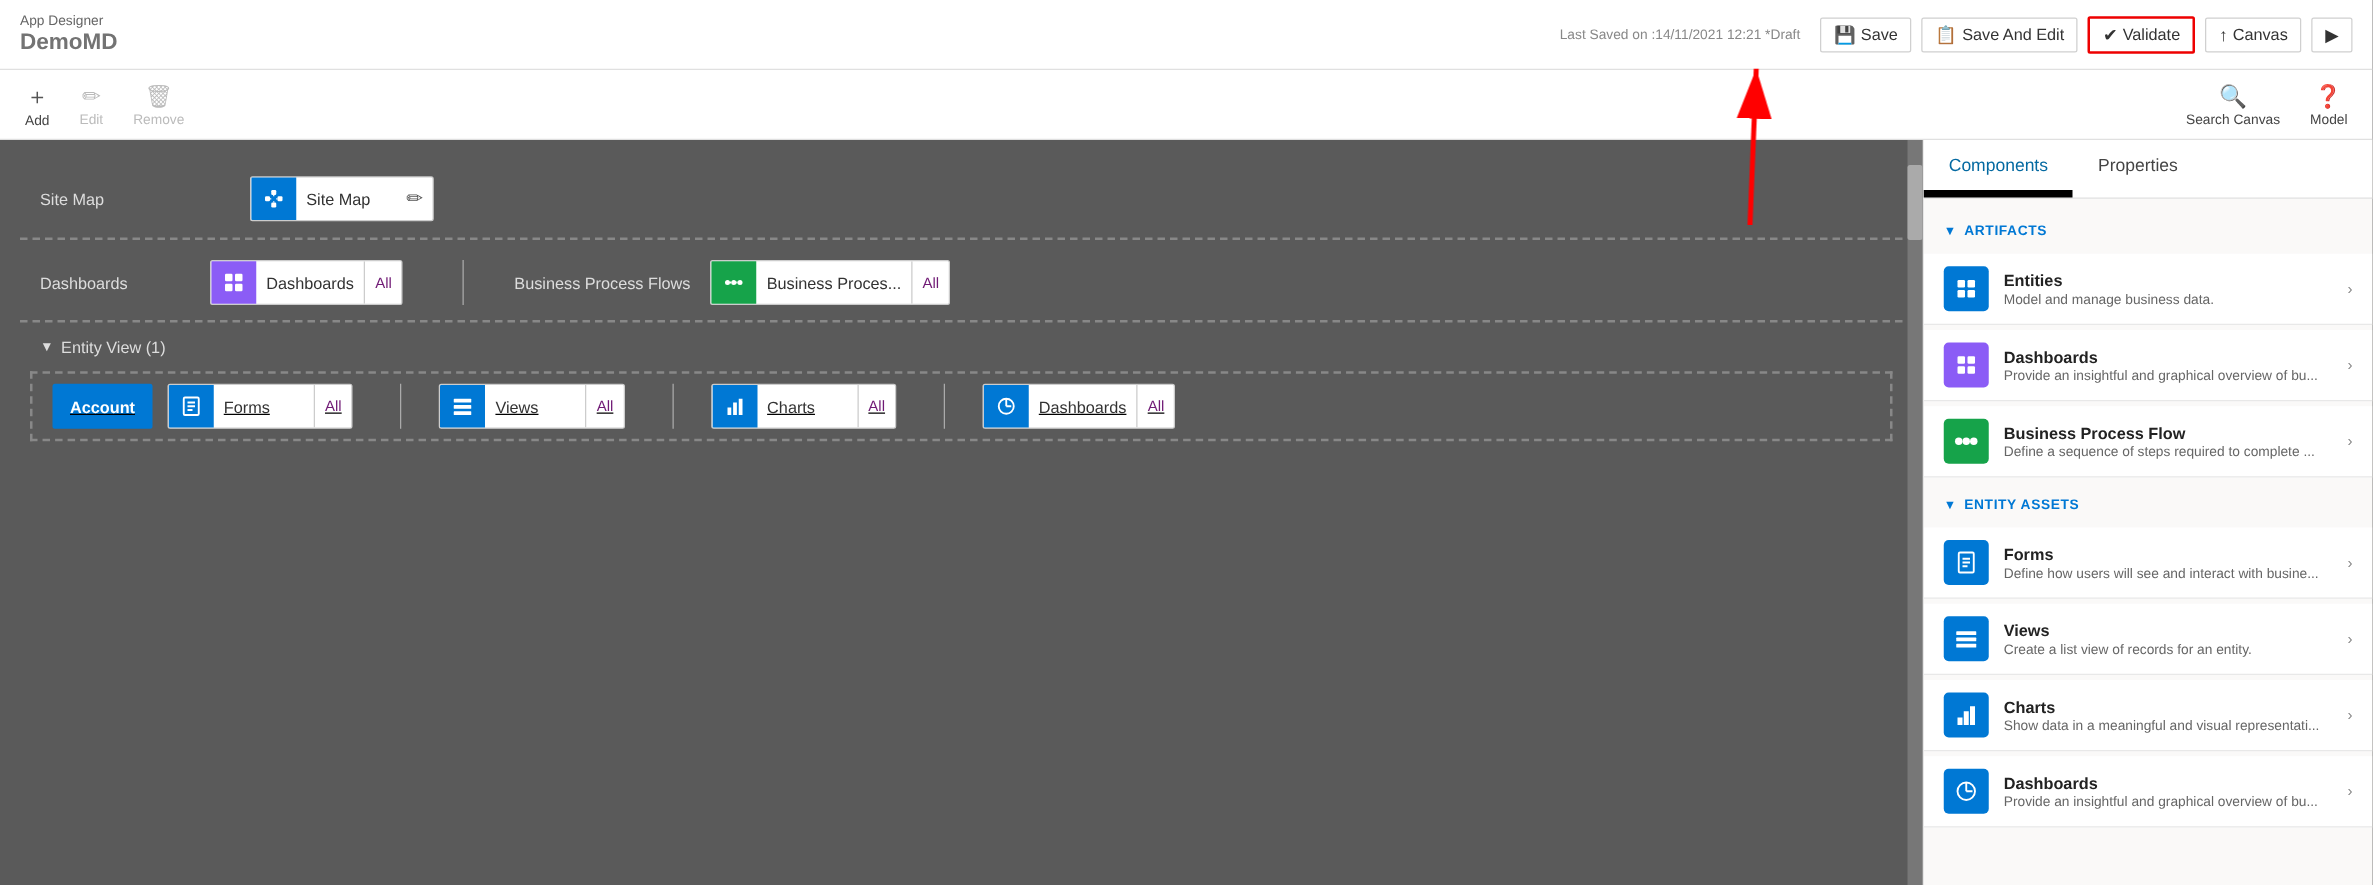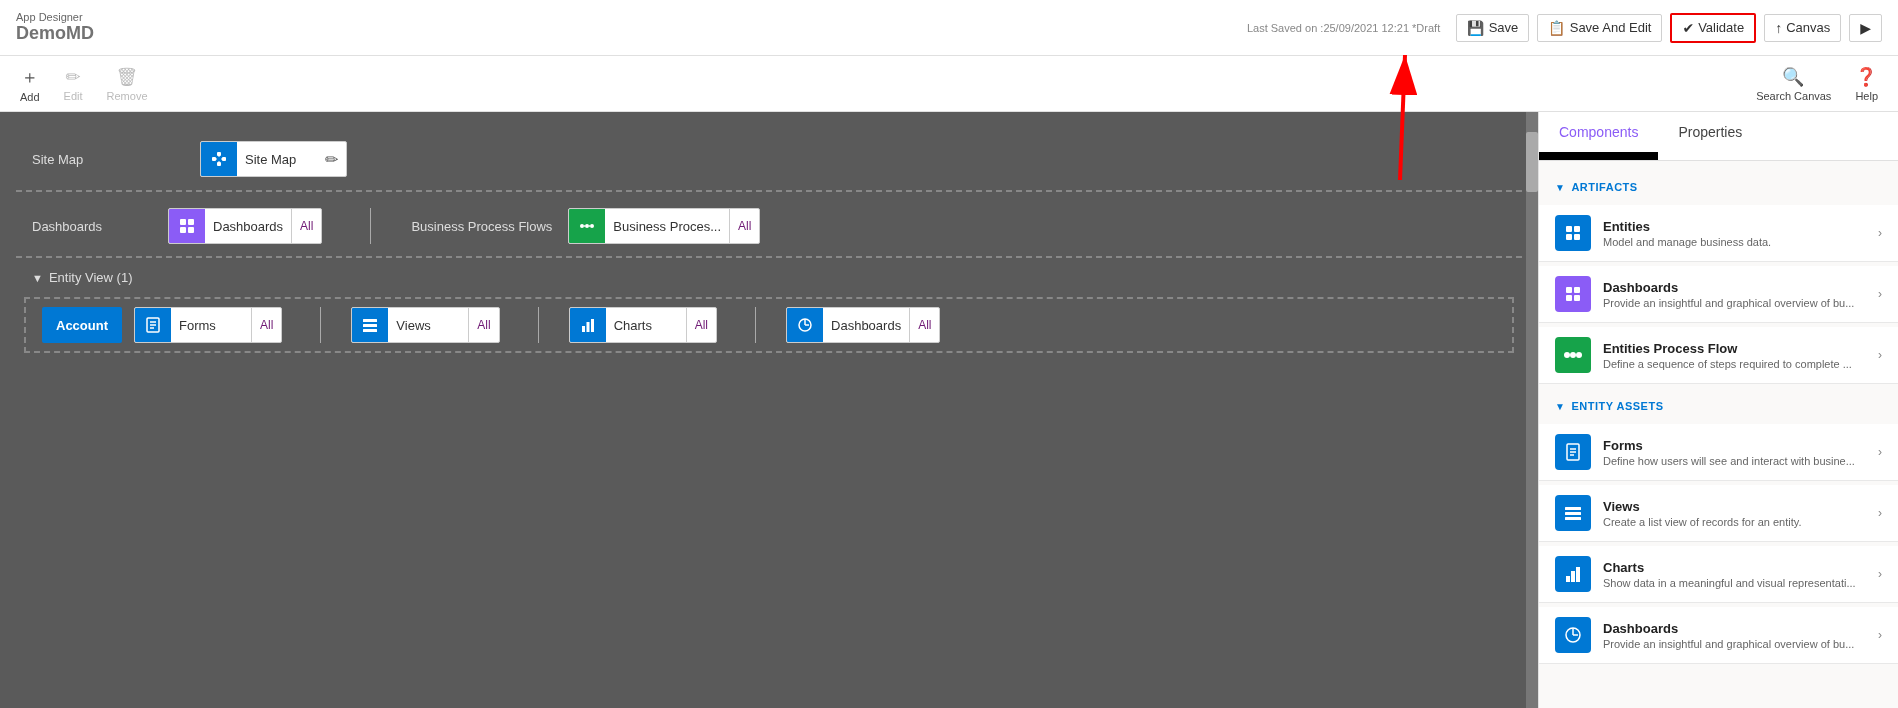--- a/index.html
+++ b/index.html
@@ -198,22 +198,22 @@
       background: #fff;
     }
     .right-panel-tab {
       padding: 12px 20px;
       font-size: 14px;
       cursor: pointer;
       color: #444;
       border-bottom: 2px solid transparent;
     }
     .right-panel-tab.active {
-      color: #8b5cf6;
-      border-bottom: 8px solid #000000;
+      color: #0369a1;
+      border-bottom: 6px solid #000000;
     }
 
     .right-panel-body {
       flex: 1;
       overflow-y: auto;
       padding: 12px 0;
     }
 
     
     .rp-section-header {
@@ -267,21 +267,21 @@
   </style>
 </head>
 <body>
 
 <div class="top-bar">
   <div class="top-bar-left">
     <span class="app-designer-label">App Designer</span>
     <span class="app-name">DemoMD</span>
   </div>
   <div class="top-bar-right">
-    <span class="last-saved">Last Saved on :25/09/2021 12:21 *Draft</span>
+    <span class="last-saved">Last Saved on :14/11/2021 12:21 *Draft</span>
     <button class="tb-btn">
       <span class="icon-glyph">💾</span>
       <span>Save</span>
     </button>
     <button class="tb-btn">
       <span class="icon-glyph">📋</span>
       <span>Save And Edit</span>
     </button>
     <button class="tb-btn validate-btn">
       <span class="icon-glyph">✔</span>
@@ -311,21 +311,21 @@
     <span>Remove</span>
   </div>
   <div class="toolbar-spacer"></div>
   <div class="toolbar-right">
     <div class="toolbar-right-item">
       <span class="t-icon">🔍</span>
       <span>Search Canvas</span>
     </div>
     <div class="toolbar-right-item">
       <span class="t-icon">❓</span>
-      <span>Help</span>
+      <span>Model</span>
     </div>
   </div>
 </div>
 
 <div class="main-layout">
 
   <div class="canvas">
     <div class="canvas-scroll">
 
       <div class="canvas-row" style="border-bottom:2px dashed #888; margin-bottom:4px;gap:32px;">
@@ -377,21 +377,21 @@
           <span class="comp-card-label">Business Proces...</span>
           <span class="comp-card-all">All</span>
         </div>
       </div>
 
       <div class="entity-view-header">
         <span class="chevron-icon">▼</span>
         <span>Entity View (1)</span>
       </div>
 
-      <div style="display:flex; align-items:flex-start; padding:8px 16px; border:2px dashed #888; margin:4px 8px;">
+      <div style="display:flex; align-items:flex-start; padding:8px 16px; border:2px dashed #888; margin:4px 8px;text-decoration:underline;">
         <button class="account-btn">Account</button>
         <div class="comp-card">
           <div class="comp-card-icon icon-forms">
             <svg width="18" height="18" viewBox="0 0 18 18" fill="white">
                 <rect x="3" y="2" width="12" height="14" rx="1" stroke="white" stroke-width="1.5" fill="none"></rect>
                 <line x1="6" y1="6" x2="12" y2="6" stroke="white" stroke-width="1.5"></line>
                 <line x1="6" y1="9" x2="12" y2="9" stroke="white" stroke-width="1.5"></line>
                 <line x1="6" y1="12" x2="10" y2="12" stroke="white" stroke-width="1.5"></line>
               </svg>
           </div>
@@ -500,21 +500,21 @@
         <div class="rp-item-icon bg-green">
           <svg width="20" height="20" viewBox="0 0 20 20" fill="white">
               <circle cx="4" cy="10" r="3"></circle>
               <circle cx="10" cy="10" r="3"></circle>
               <circle cx="16" cy="10" r="3"></circle>
               <line x1="7" y1="10" x2="7" y2="10" stroke="white" stroke-width="1.5"></line>
               <line x1="13" y1="10" x2="13" y2="10" stroke="white" stroke-width="1.5"></line>
             </svg>
         </div>
         <div class="rp-item-text">
-          <div class="rp-item-title">Entities Process Flow</div>
+          <div class="rp-item-title">Business Process Flow</div>
           <div class="rp-item-desc">Define a sequence of steps required to complete ...</div>
         </div>
         <span class="rp-item-chevron">›</span>
       </div>
 
       <div class="rp-section-header" style="margin-top:8px;">
         <span class="rp-chevron">▼</span>
         <span>ENTITY ASSETS</span>
       </div>
 

